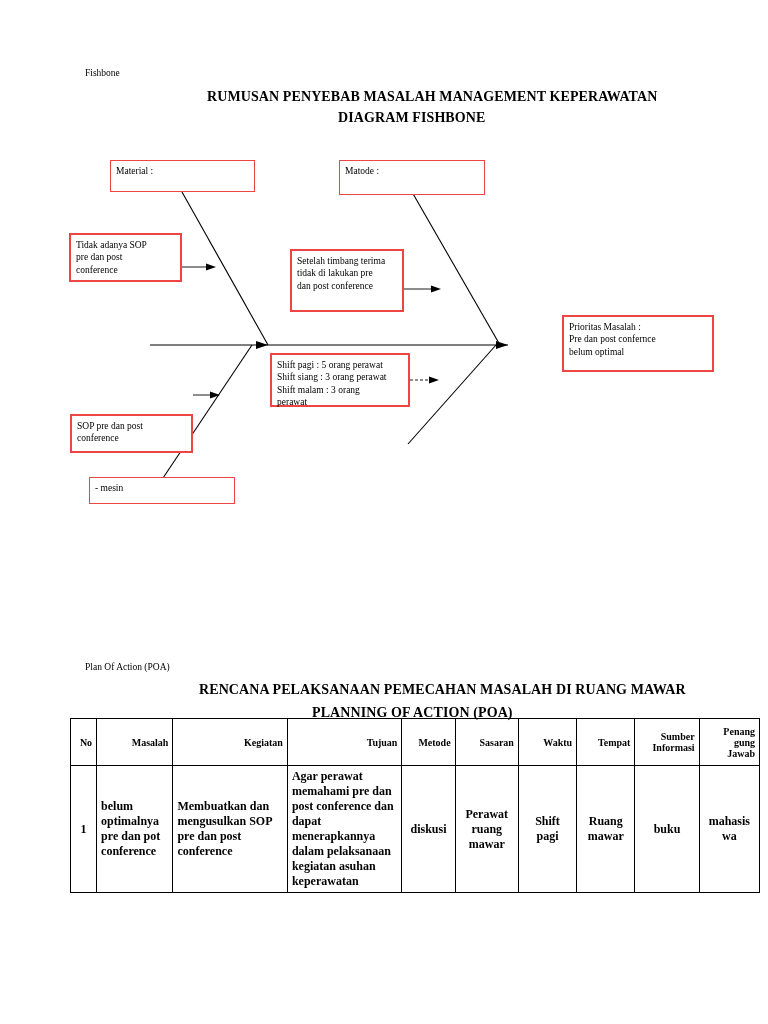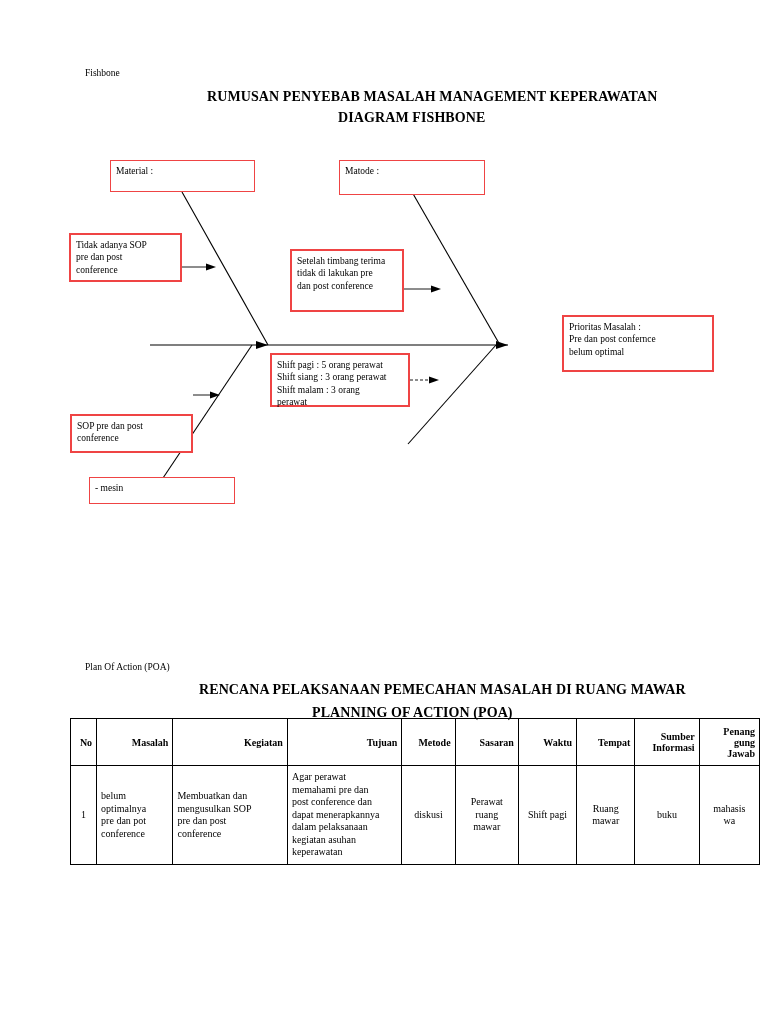--- a/index.html
+++ b/index.html
@@ -62,23 +62,24 @@
     top: 718px;
     width: 690px;
   }
   table.poa {
     border-collapse: collapse;
     width: 690px;
     table-layout: fixed;
   }
   table.poa th, table.poa td {
     border: 1px solid #000;
-    font-size: 10px;
+    font-size: 12px;
     vertical-align: middle;
     padding: 3px 4px;
+    font-weight: bold;
   }
   table.poa th {
     font-weight: bold;
     text-align: right;
     height: 40px;
     font-size: 10px;
   }
   table.poa td {
     height: 92px;
     line-height: 1.25;

